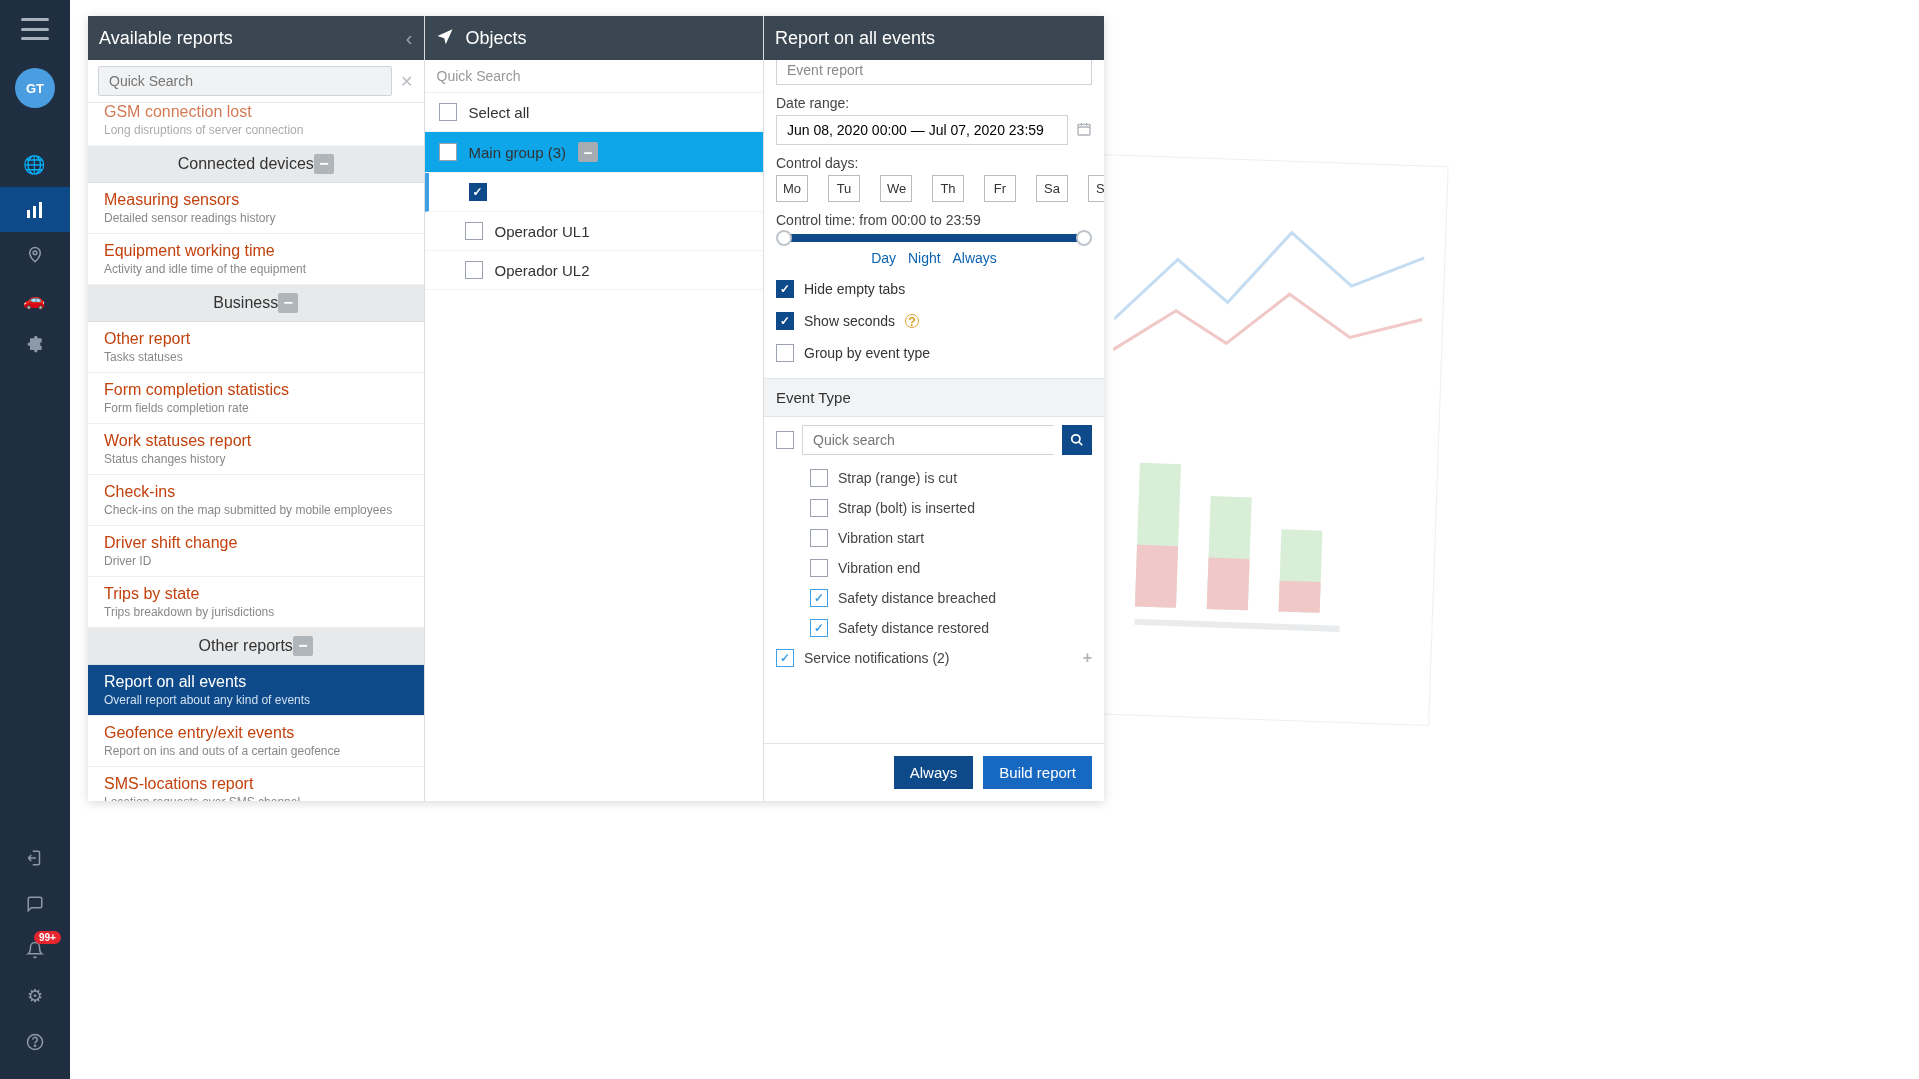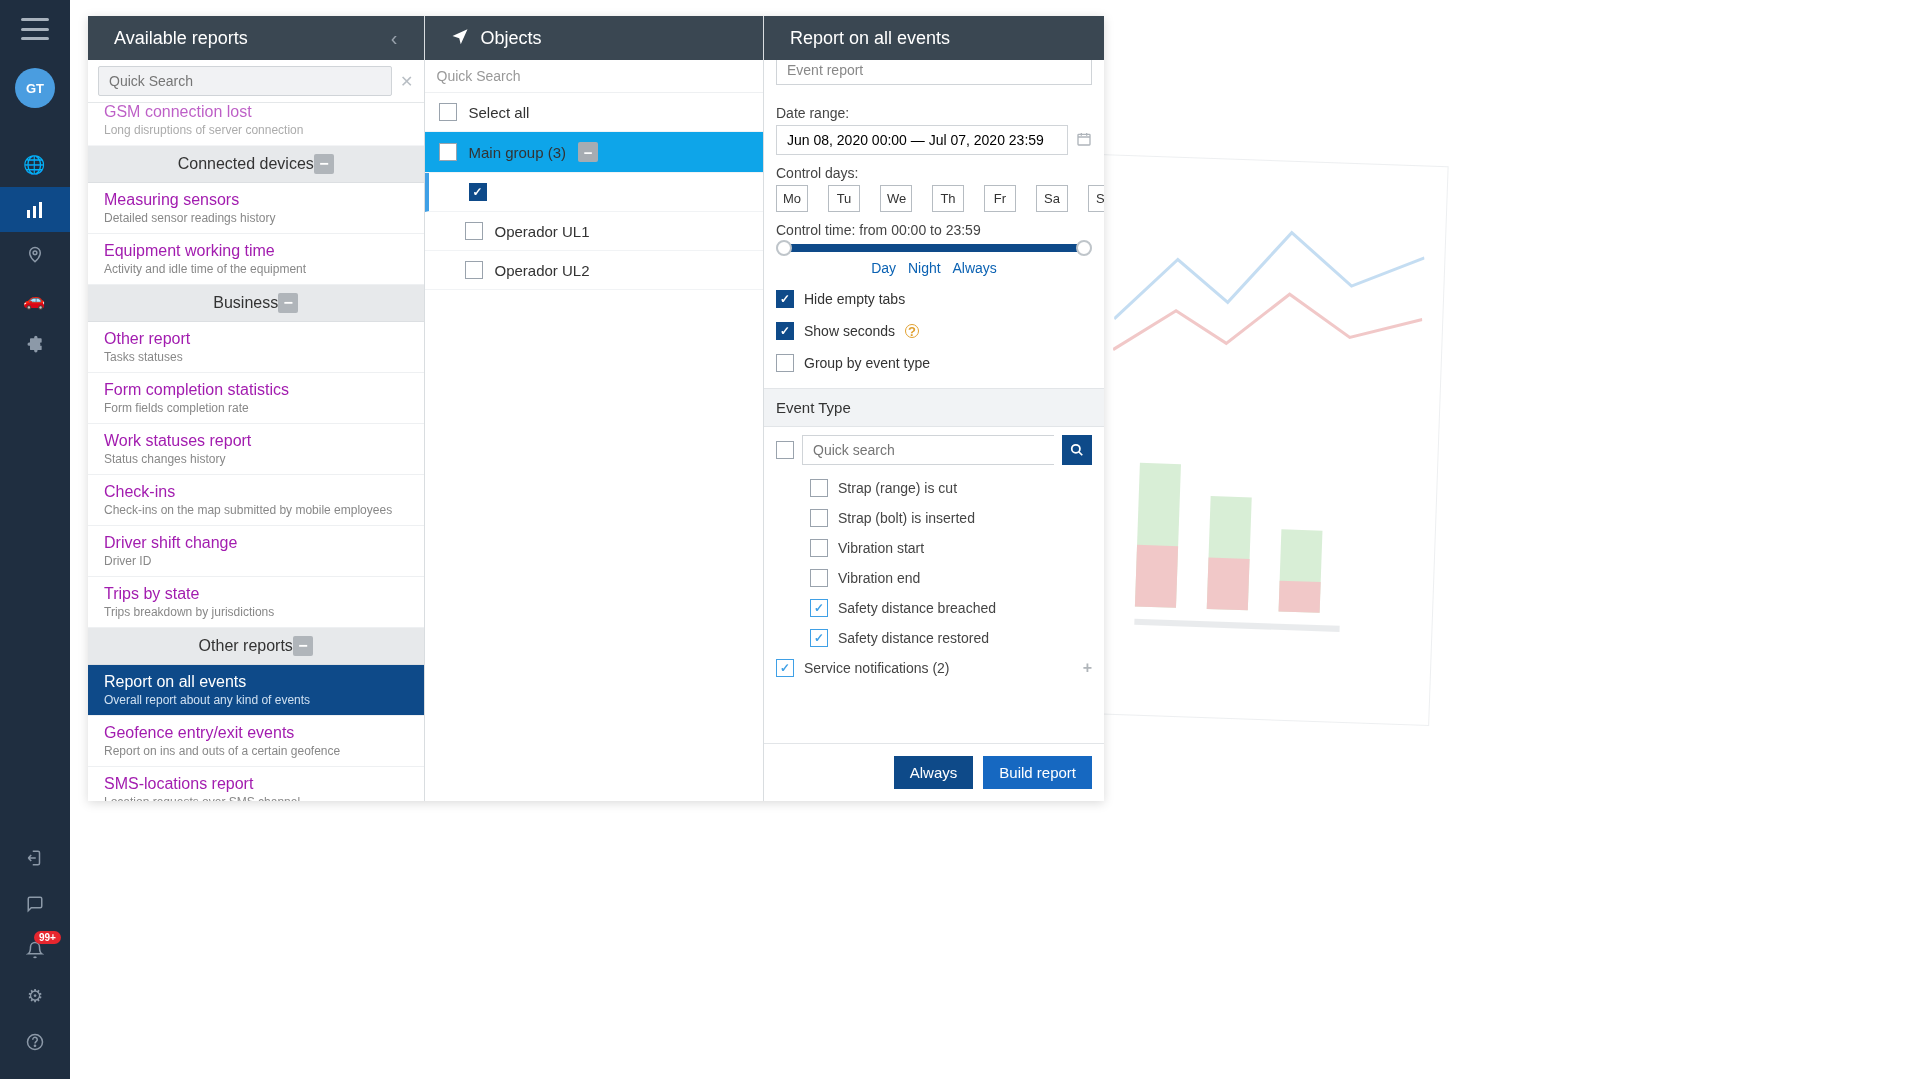--- a/index.html
+++ b/index.html
@@ -13,32 +13,32 @@
 .rail-icon { height:45px; display:flex; align-items:center; justify-content:center; color:#8c99a8; cursor:pointer; font-size:18px; }
 .rail-icon.active { background:#0e4a89; color:#fff; }
 .rail-spacer { flex:1; }
 .rail-bot { display:flex; flex-direction:column; width:100%; padding-bottom:14px; }
 .rail-bot .rail-icon { height:46px; position:relative; }
 .badge { position:absolute; top:4px; left:34px; background:#e6262e; color:#fff; font-size:10px; font-weight:700; padding:1px 5px; border-radius:8px; }
 
 .main { flex:1; position:relative; background:#fff; }
 
 .panels { position:absolute; left:18px; top:16px; width:1016px; height:785px; background:#fff; display:flex; box-shadow:0 2px 10px rgba(0,0,0,.15); }
-.panel-header { background:#3a4752; color:#fff; height:44px; display:flex; align-items:center; padding:0 26px; font-size:18px; }
+.panel-header { background:#3a4752; color:#fff; height:44px; display:flex; align-items:center; padding:0 11px; font-size:18px; }
 
 .col1 { width:337px; display:flex; flex-direction:column; border-right:1px solid #d9dde0; }
 .col1 .panel-header { justify-content:space-between; }
 .chev-left { color:#9aa3ad; font-size:20px; }
 .searchbar { padding:6px 10px; border-bottom:1px solid #e4e7e9; display:flex; align-items:center; gap:8px; }
 .searchbar input { flex:1; border:1px solid #d0d4d8; background:#f1f2f4; padding:6px 10px; font-size:14px; border-radius:2px; color:#333; }
 .searchbar .clear { color:#b8bec4; font-size:16px; cursor:pointer; }
 .reports-scroll { flex:1; overflow:auto; }
 .rep-item { padding:8px 16px; border-bottom:1px solid #eef0f2; cursor:pointer; }
 .rep-item.partial { opacity:.7; padding-top:0; }
-.rep-title { font-size:16px; color:#a21caf; }
+.rep-title { font-size:16px; color:#c2410c; }
 .rep-desc  { font-size:12px; color:#888; margin-top:2px; }
 .rep-group { background:#e7e9eb; padding:8px 12px; font-size:16px; color:#333; display:flex; justify-content:center; align-items:center; border-bottom:1px solid #dcdfe2; }
 .minus-box { width:20px; height:20px; background:#b0b5ba; color:#fff; display:flex; align-items:center; justify-content:center; border-radius:2px; font-weight:700; }
 .rep-item.active { background:#0e4a89; }
 .rep-item.active .rep-title { color:#fff; }
 .rep-item.active .rep-desc  { color:#cfe0f1; }
 
 .col2 { width:340px; display:flex; flex-direction:column; border-right:1px solid #d9dde0; }
 .col2 .panel-header { gap:12px; }
 .arrow-icon { font-size:18px; }
@@ -53,21 +53,21 @@
 .cb.checked::after { content:"✓"; font-size:12px; font-weight:700; }
 .cb.checked-light { background:#fff; border-color:#3fa0e6; }
 .cb.checked-light::after { content:"✓"; font-size:12px; font-weight:700; color:#3fa0e6; }
 .obj-row.sub { padding-left:40px; background:#fff; }
 .obj-row .minus-box { background:#a6acb2; }
 
 .col3 { width:340px; display:flex; flex-direction:column; }
 .col3 .panel-header { }
 .config { flex:1; overflow:auto; padding:0 0 0 0; }
 .cfg { padding:0 12px; }
-.cfg-field-top { margin-top:-5px; margin-bottom:20px; }
+.cfg-field-top { margin-top:-5px; margin-bottom:10px; }
 .cfg-field-top input { width:100%; border:1px solid #d0d4d8; padding:6px 10px; font-size:14px; color:#777; }
 .lbl { font-size:14px; color:#444; margin-top:10px; margin-bottom:4px; }
 .date-row { display:flex; align-items:center; gap:8px; }
 .date-row input { flex:1; border:1px solid #d0d4d8; padding:6px 10px; font-size:14px; }
 .cal-icon { color:#aeb4ba; font-size:15px; }
 .days-row { display:flex; gap:20px; margin-top:4px; }
 .day-btn { border:1px solid #b6bcc2; background:#fff; padding:5px 6px; font-size:13px; color:#333; cursor:pointer; min-width:32px; text-align:center; }
 .slider-wrap { margin-top:6px; }
 .slider-track { height:8px; background:#e4e7e9; position:relative; border-radius:4px; }
 .slider-fill { position:absolute; left:2%; right:2%; top:0; bottom:0; background:#0e4a89; border-radius:4px; }

